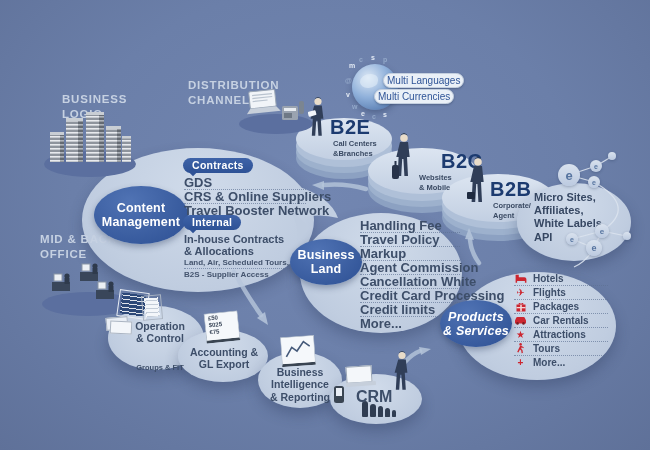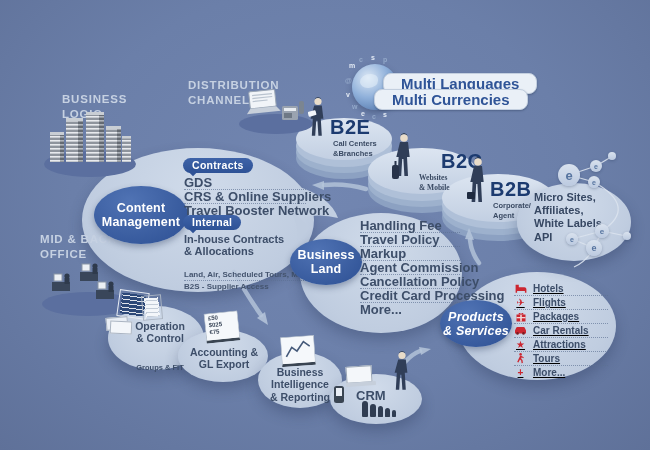--- a/index.html
+++ b/index.html
@@ -32,21 +32,21 @@
   .ped{position:absolute;}
   .ped i{position:absolute;left:0;width:100%;height:100%;border-radius:50%;display:block;}
   .ped .r3{top:19px;background:#8CA1C2;}
   .ped .r2{top:13px;background:#9DB1CD;}
   .ped .r1{top:7px;background:#AFC0D8;}
   .ped .tp{top:0;background:linear-gradient(180deg,#DCE5F1,#C2CFE2);}
   .code{position:absolute;color:#1C3B70;font-size:20px;font-weight:700;letter-spacing:.5px;z-index:9;}
   .cdesc{position:absolute;color:#3A4A63;font-size:7.5px;font-weight:700;line-height:1.3;z-index:9;}
   .figure{position:absolute;z-index:9;}
   .mpill{position:absolute;background:#EAF0F7;border:1px solid #C3CFDF;border-radius:8px;
-    color:#2F5497;font-size:15px;font-weight:700;padding:1px 17px;white-space:nowrap;
+    color:#2F5497;font-size:10px;font-weight:400;padding:1px 3px;white-space:nowrap;
     box-shadow:0 1px 2px rgba(30,45,75,.35);z-index:9;}
   .globe{position:absolute;left:352px;top:64px;width:46px;height:46px;border-radius:50%;z-index:8;
     background:radial-gradient(circle at 35% 30%, #DCE8F5 0%, #8FB0DA 45%, #5F83B6 78%, #49699C 100%);
     box-shadow:0 3px 6px rgba(30,45,80,.35);}
   .globe .land{position:absolute;left:8px;top:10px;width:18px;height:14px;border-radius:60% 40% 55% 45%;
     background:rgba(230,240,250,.55);}
   .ringletter{position:absolute;font-size:7px;font-weight:700;color:#E3EAF4;z-index:9;}
   .ringletter.dk{color:#93A8C9;}
   .enode{position:absolute;border-radius:50%;z-index:9;
     background:linear-gradient(180deg,#D9E2EE,#BCCAE0);color:#56749F;font-weight:700;
@@ -215,21 +215,21 @@
   </div>
 
   <svg class="figure" style="left:392px;top:132px;" width="24" height="56" viewBox="0 0 24 56">
     <circle cx="12" cy="6" r="3.8" fill="#E9DCC9"></circle>
     <path d="M8.2 5a3.9 3.9 0 0 1 7.6 0l-1-2.8-2.8-1.1-2.8 1.1z" fill="#2A3646"></path>
     <path d="M8 10h8l1.7 15h-2.7l1 19h-3.6l-1-17h-1.2l-1 17H5.6l1-19H4.3z" fill="#303E58"></path>
     <rect x="0" y="33" width="7" height="14" rx="2" fill="#27334A"></rect>
     <rect x="2.5" y="29" width="2" height="5" fill="#27334A"></rect>
   </svg>
   <div class="code" style="left:416px;top:150px;margin-left:25px;">B2C</div>
-  <div class="cdesc" style="left:419px;top:173px;font-family:Liberation Serif, serif;">
+  <div class="cdesc" style="left:419px;top:173px;">
     <div>Websites</div>
       <div>&amp; Mobile</div>
   </div>
 
   <svg class="figure" style="left:466px;top:156px;" width="24" height="60" viewBox="0 0 24 60">
     <circle cx="12" cy="6" r="3.8" fill="#E9DCC9"></circle>
     <path d="M8.2 5a3.9 3.9 0 0 1 7.6 0l-1-2.8-2.8-1.1-2.8 1.1z" fill="#2A3646"></path>
     <path d="M8 10h8l1.7 16h-2.7l1 20h-3.6l-1-18h-1.2l-1 18H5.6l1-20H4.3z" fill="#303E58"></path>
     <rect x="1" y="36" width="8" height="7" rx="1" fill="#1F2B40"></rect>
   </svg>
@@ -264,21 +264,21 @@
   <div class="lcol" style="left:184px;top:176px;width:122px;">
     <div class="lrow">GDS</div>
     <div class="lrow">CRS &amp; Online Suppliers</div>
     <div class="lrow">Travel Booster Network</div>
   </div>
   <div class="pill" style="left:183px;top:215px;">
     <span>Internal</span><span class="tail"></span>
   </div>
   <div class="lcol" style="left:184px;top:233px;width:126px;">
     <div class="hrow">In-house Contracts</div>
-    <div class="hrow" style="margin-bottom:12px;">&amp; Allocations</div>
+    <div class="hrow" style="margin-bottom:0;">&amp; Allocations</div>
     <div class="srow">Land, Air, Scheduled Tours, More...</div>
     <div class="srow">B2S - Supplier Access</div>
   </div>
 
   <svg class="abs" style="left:40px;top:260px;z-index:9;" width="96" height="58" viewBox="0 0 96 58">
     <ellipse cx="48" cy="44" rx="46" ry="12" fill="#5B6F9F"></ellipse>
     <g>
       <rect x="12" y="22" width="18" height="9" fill="#39465A"></rect>
         <rect x="14" y="14" width="8" height="7" fill="#ECF0F5" stroke="#8A96A6"></rect>
       <circle cx="27" cy="16" r="2.6" fill="#2E3A4C"></circle>
@@ -343,41 +343,42 @@
     <path d="M6.4 4.6a3.7 3.7 0 0 1 7.2 0l-1-2.6-2.6-1-2.6 1z" fill="#2A3646"></path>
     <path d="M6.2 9.4h7.6l1.6 13.4h-2.6l1 17h-3.4l-1-15h-1.2l-1 15H3.8l1-17H2.6z" fill="#303E58"></path>
   </svg>
   <div class="abs" style="left:362px;top:400px;width:40px;height:17px;z-index:9;">
     <span class="crm-bar" style="left:0;width:6px;height:16px;"></span>
     <span class="crm-bar" style="left:8px;width:6px;height:13px;"></span>
     <span class="crm-bar" style="left:16px;width:5px;height:11px;"></span>
     <span class="crm-bar" style="left:23px;width:5px;height:9px;"></span>
     <span class="crm-bar" style="left:30px;width:4px;height:7px;"></span>
   </div>
-  <div class="abs" style="left:356px;top:388px;font-size:13px;font-weight:700;color:#3D4E69;z-index:9;">CRM</div>
+  <div class="abs" style="left:356px;top:388px;font-size:16px;font-weight:700;color:#3D4E69;z-index:9;">CRM</div>
 
   <div class="node" style="left:290px;top:239px;width:72px;height:46px;font-size:12.5px;">
     <div>Business</div>
     <div>Land</div>
   </div>
   <div class="lcol" style="left:360px;top:219px;width:100px;">
     <div class="lrow">Handling Fee</div>
     <div class="lrow">Travel Policy</div>
     <div class="lrow">Markup</div>
     <div class="lrow">Agent Commission</div>
-    <div class="lrow">Cancellation Policy</div>
+    <div class="lrow">Cancellation White</div>
     <div class="lrow">Credit Card Processing</div>
+    <div class="lrow">Credit limits</div>
     <div class="lrow">More...</div>
   </div>
 
   <div class="node" style="left:440px;top:300px;width:72px;height:47px;font-size:12.5px;font-style:italic;">
     <div>Products</div>
     <div>&amp; Services</div>
   </div>
-  <div class="lcol" style="left:514px;top:282px;width:94px;text-decoration:underline;">
+  <div class="lcol" style="left:514px;top:272px;width:94px;">
     <div class="prow">
       <span class="picon">
         <svg width="12" height="10" viewBox="0 0 12 10">
             <path d="M0.6 0.8v8h1.5V6.9h7.8v1.9h1.5V5.2c0-1.1-.9-2-2-2H3.8V0.8z" fill="#CC2630"></path>
             <circle cx="2.9" cy="4.4" r="0.9" fill="#CC2630"></circle>
           </svg>
       </span>
         <span>Hotels</span>
     </div>
     <div class="prow">

